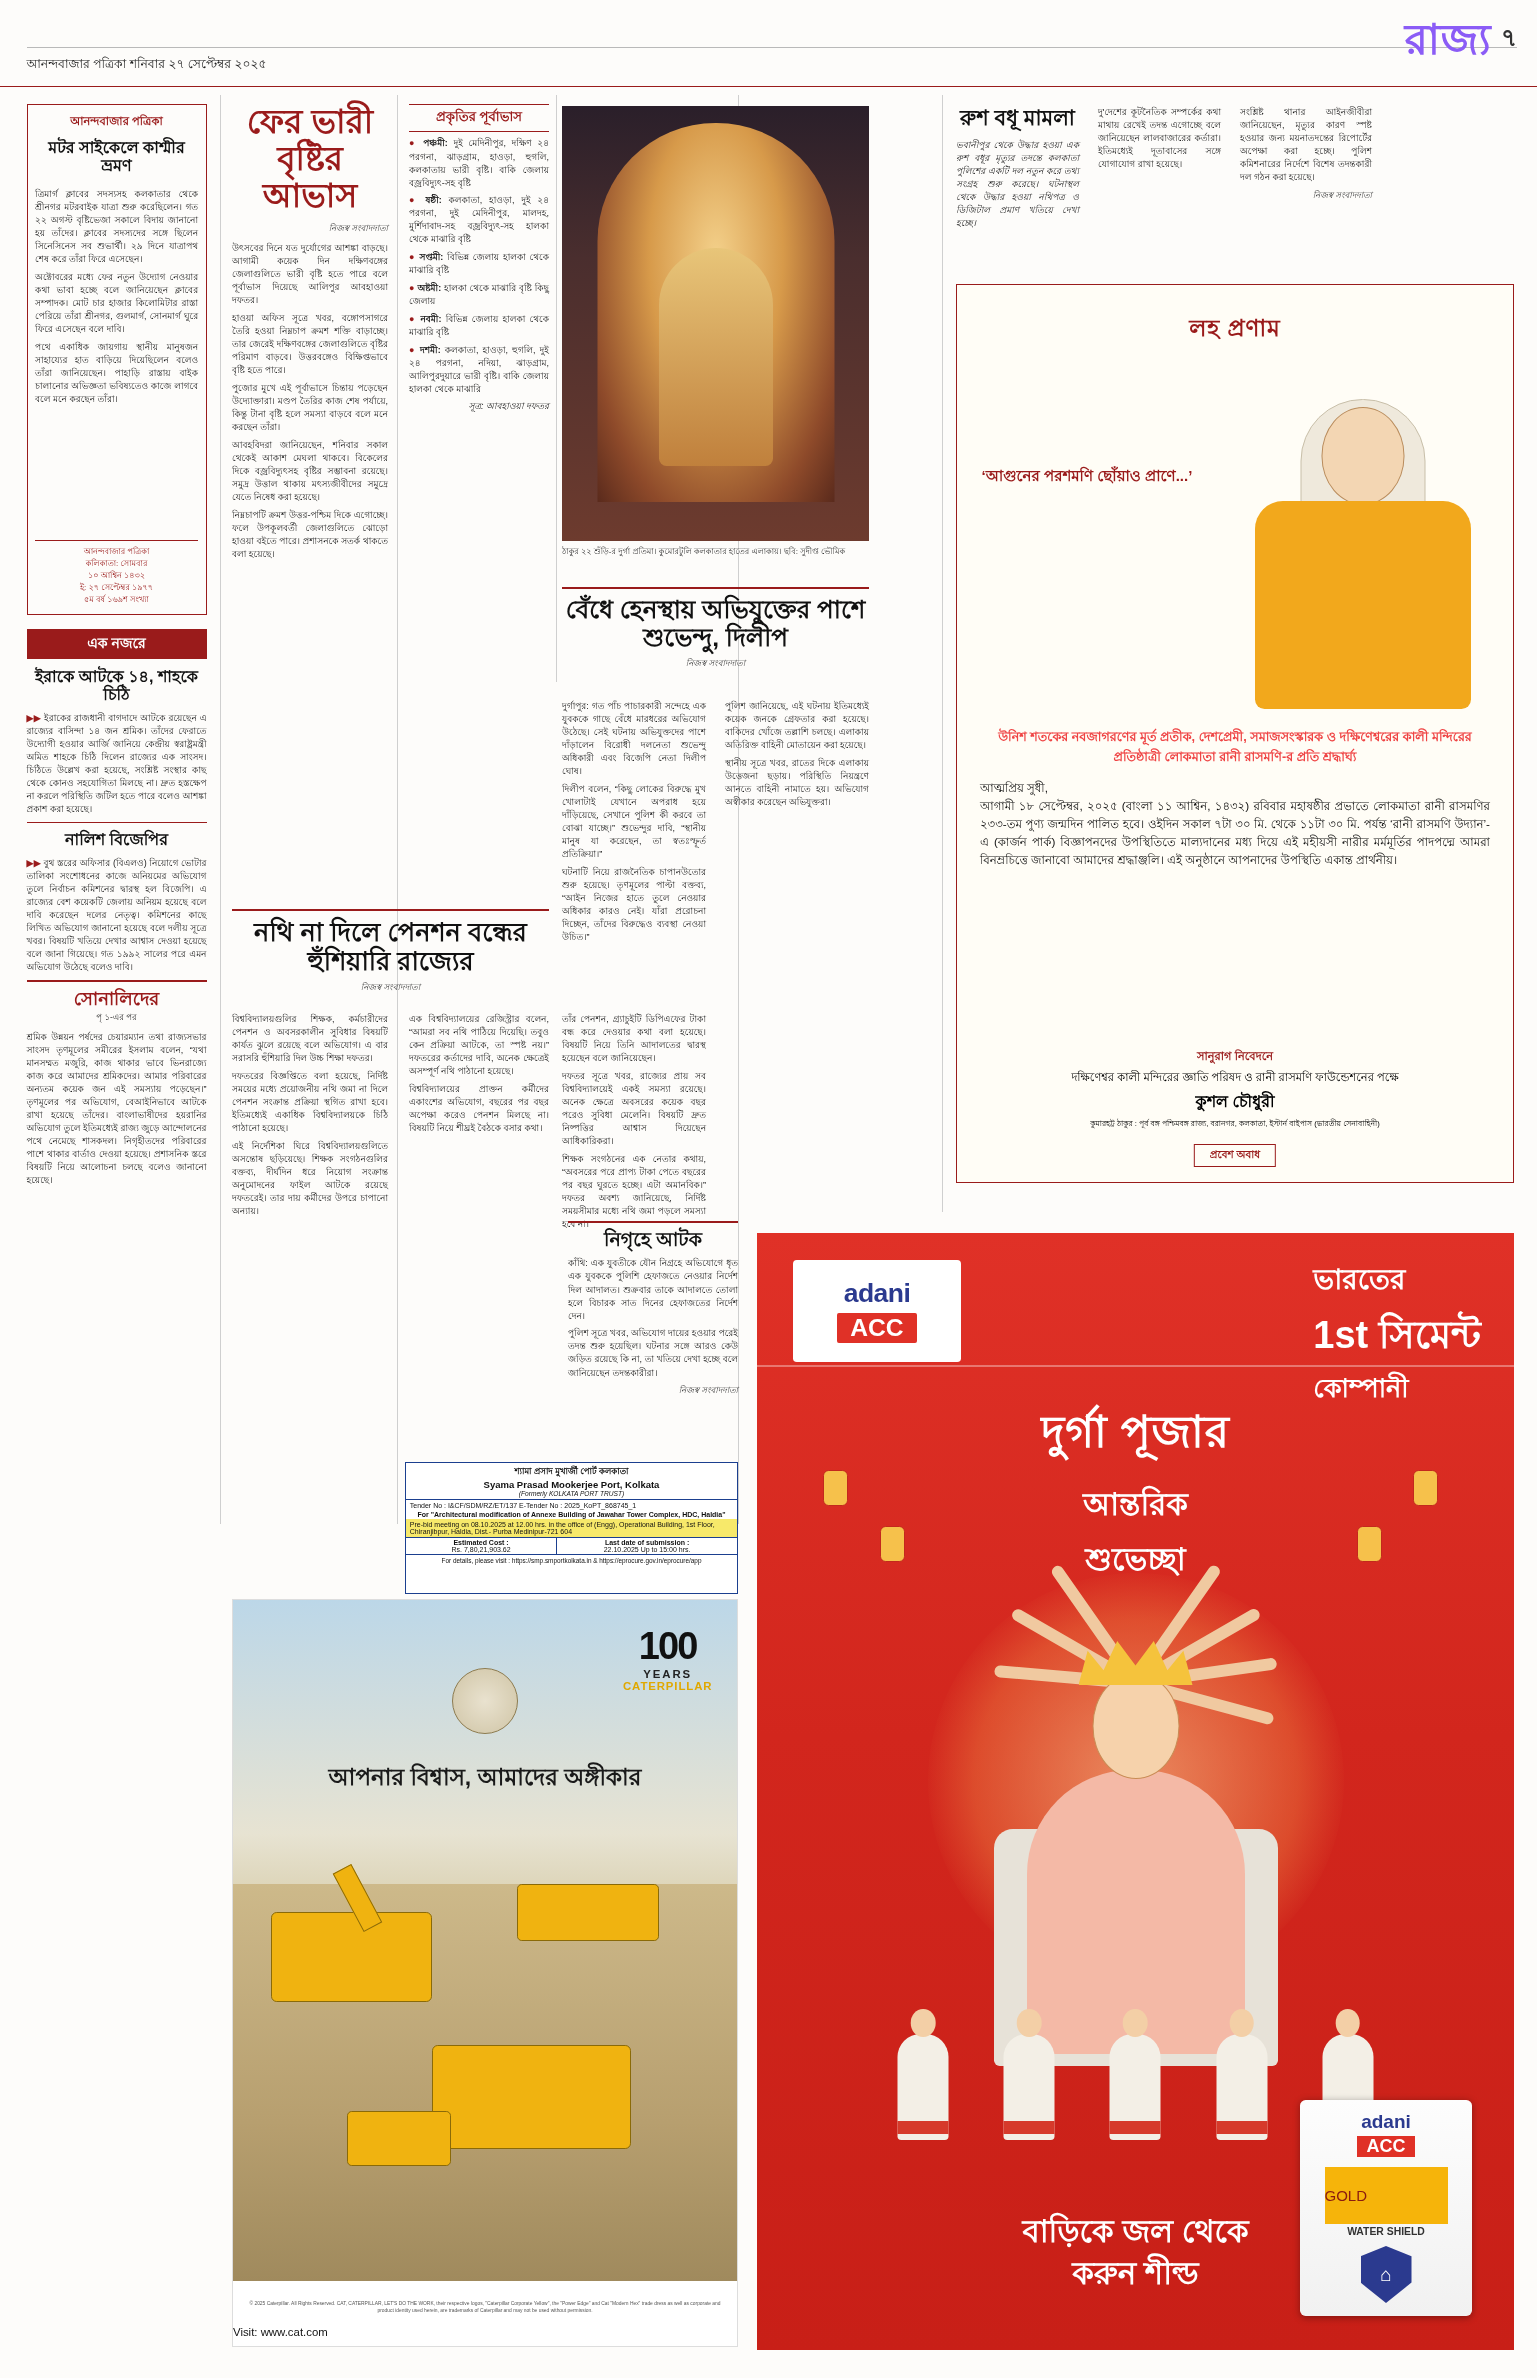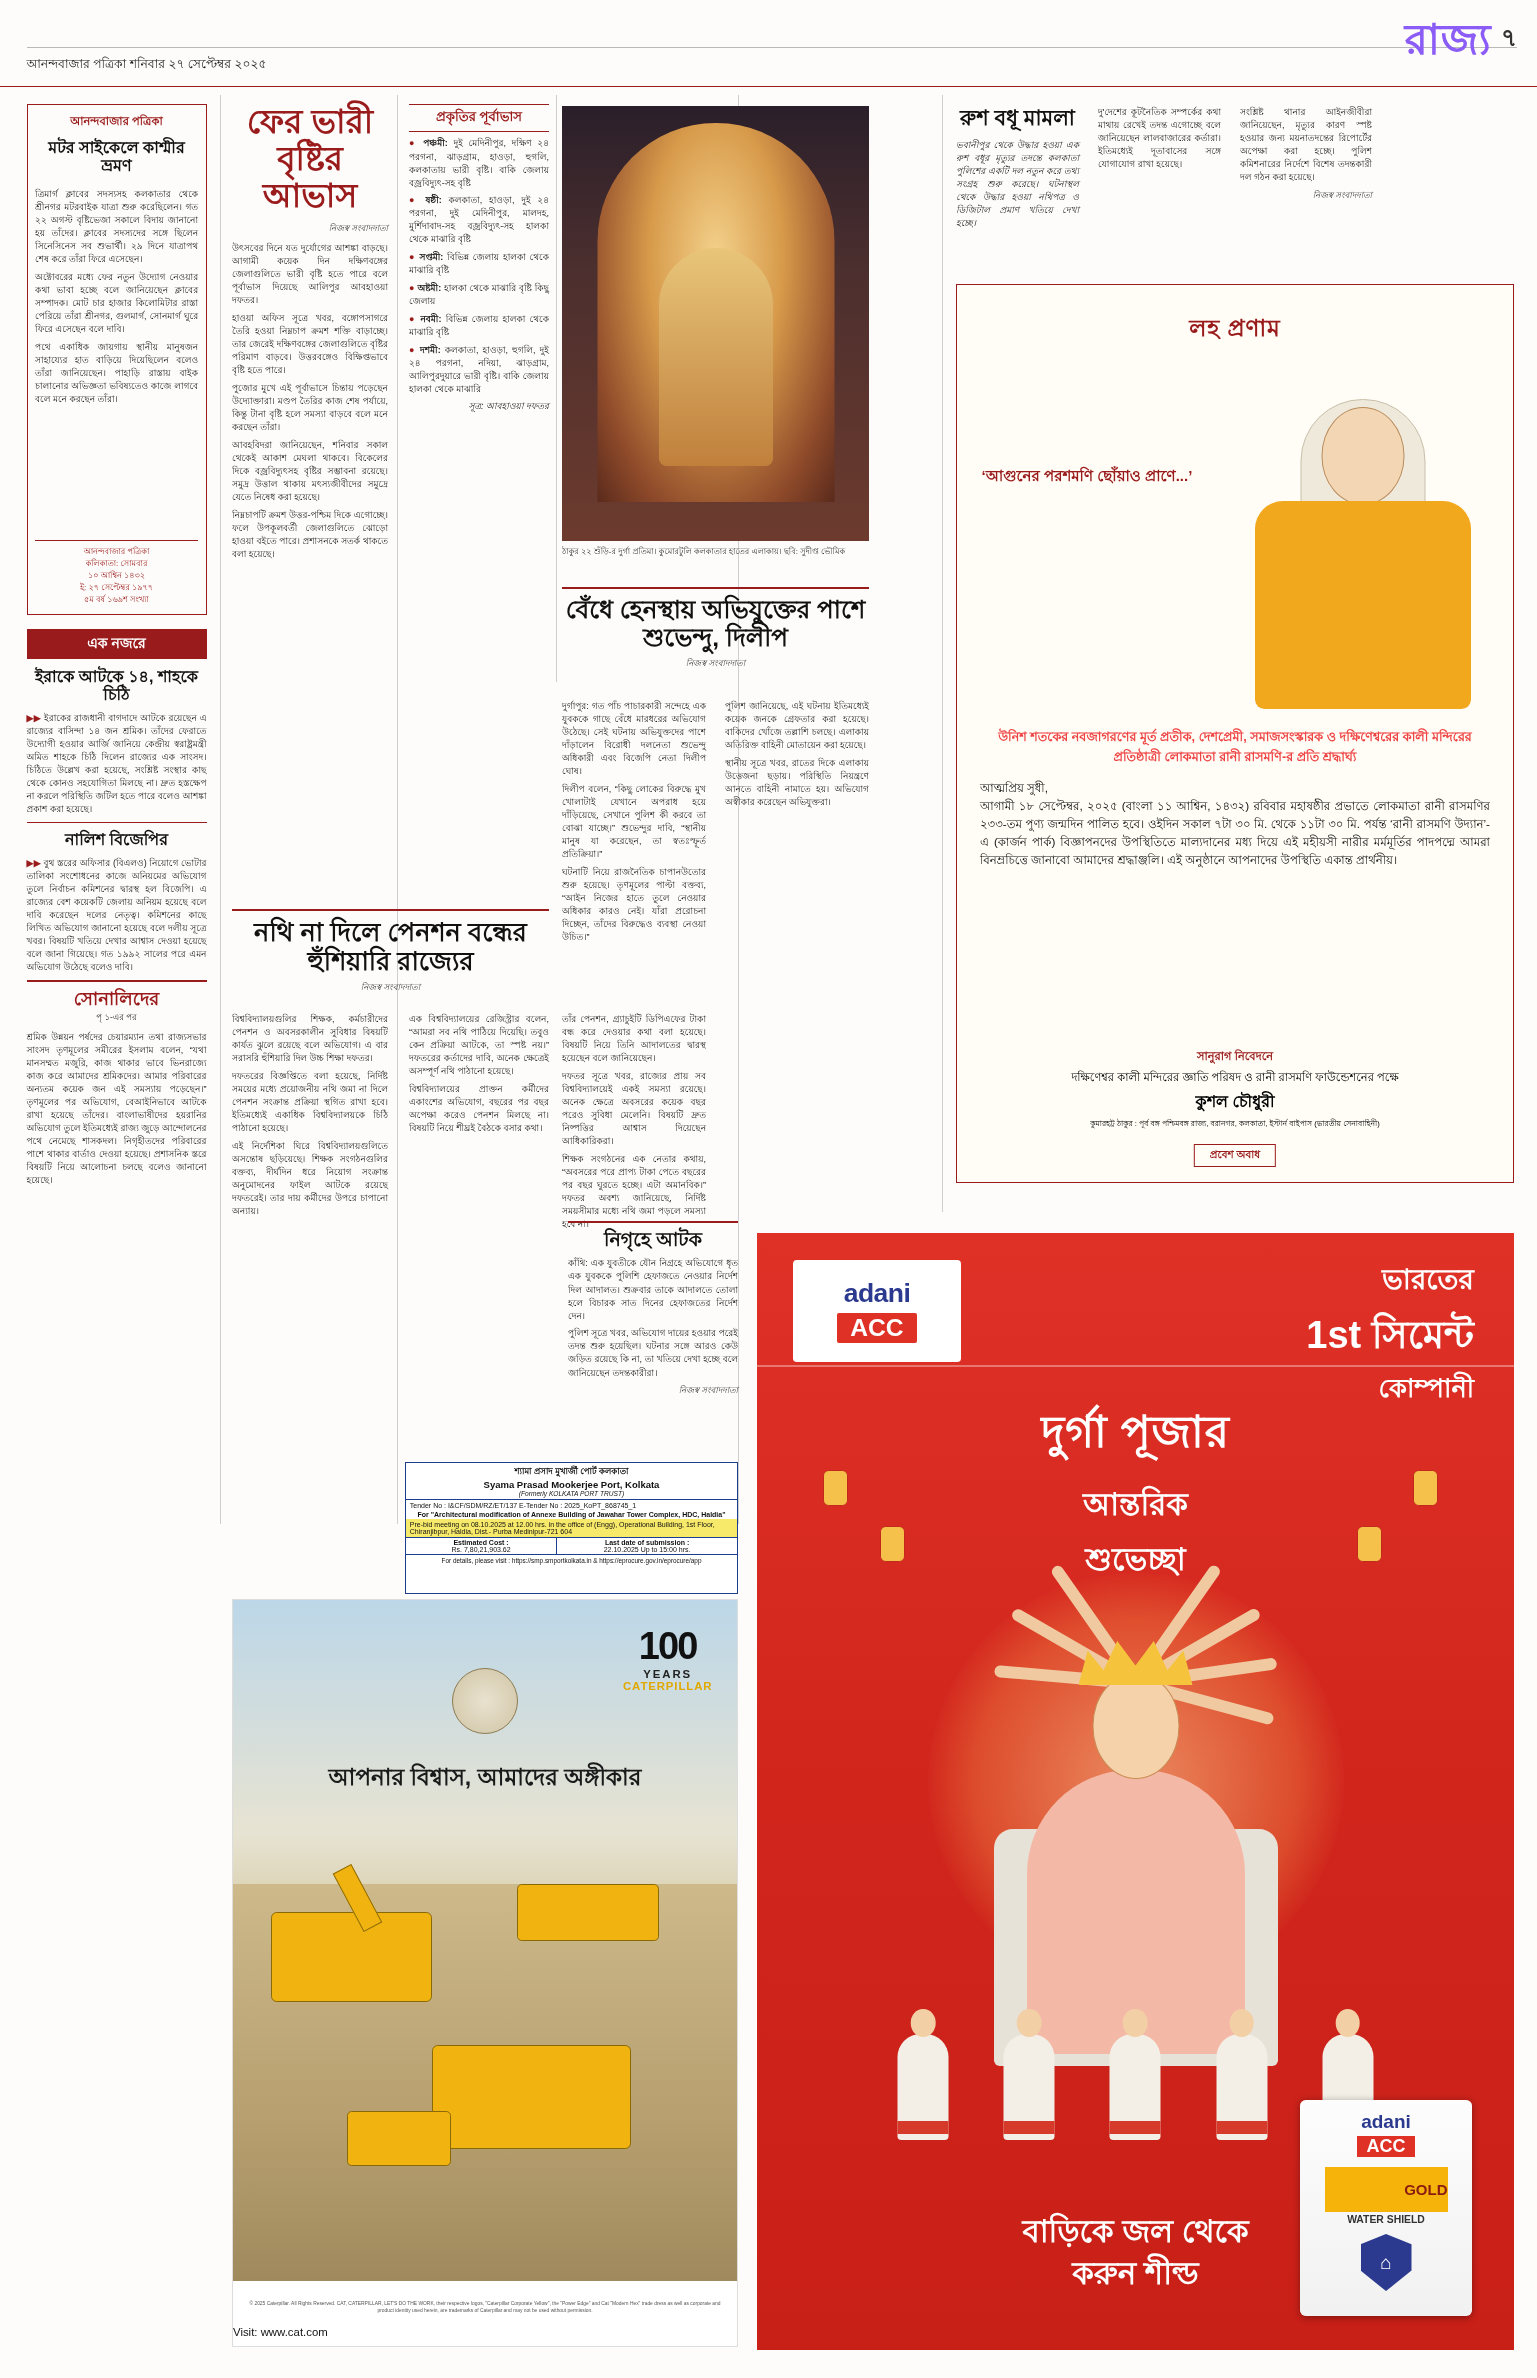--- a/index.html
+++ b/index.html
@@ -76,21 +76,21 @@
     position:absolute; left:36px; top:26.5px; width:168px; height:102px;
     background:#fff; border-radius:3.8px;
     display:flex; flex-direction:column; align-items:center; justify-content:center;
   }
   .adani-logo .a1 { color:#2b3a8f; font-size:26.5px; font-weight:bold; letter-spacing:-0.5px;}
   .adani-logo .a2 {
     background:#e03127; color:#fff; font-size:24.6px; font-weight:bold;
     padding:0.9px 13.2px; margin-top:3.8px; border-radius:1.9px;
   }
   .adani-right {
-    position:absolute; right:40px; top:24.6px; text-align:right; color:#fff;
+    position:absolute; right:33px; top:24.6px; text-align:left; color:#fff;
   }
   .adani-right .l1 { font-size:28px; font-weight:bold; }
   .adani-right .l2 { font-size:38px; font-weight:bold; }
   .adani-right .l3 { font-size:25.6px; font-weight:bold; }
   .adani-head {
     position:absolute; left:0; right:0; top:166px; text-align:center; color:#fff;
   }
   .adani-head .h1 { font-size:44px; font-weight:bold; letter-spacing:0.9px;}
   .adani-head .h2 { font-size:31px; font-weight:bold; margin-top:7.6px;}
   .adani-head .h3 { font-size:31px; font-weight:bold; margin-top:3.8px;}
@@ -100,22 +100,22 @@
   }
   .bag {
     position:absolute; right:42px; bottom:34px; width:172px; height:216px;
     background:linear-gradient(180deg,#fdfdfd 0%,#f1f1f1 100%);
     border-radius:5.7px; box-shadow:0 1.9px 7.6px rgba(0,0,0,.35);
     display:flex; flex-direction:column; align-items:center; padding-top:11.4px;
   }
   .bag .b1 { color:#2b3a8f; font-size:19px; font-weight:bold; }
   .bag .b2 { background:#e03127;color:#fff;font-size:18px;font-weight:bold;padding:0 9.5px;margin-top:2.8px;}
   .bag .b3 {
-    margin-top:9.5px; background:#f6b40a; color:#8a1b10; font-weight:bold;
-    font-size:15px; width:123px; text-align:right; padding:14px 0;
+    margin-top:9.5px; background:#f6b40a; color:#8a1b10; font-weight:normal;
+    font-size:15px; width:123px; text-align:left; padding:20px 0;
   }
   .bag .b4 { font-size:10.4px; color:#333; font-weight:bold; margin-top:1.9px;}
   .bag .shield {
     margin-top:9.5px; width:51px; height:57px; background:#2b3a8f;
     clip-path:polygon(50% 0,100% 18%,100% 64%,50% 100%,0 64%,0 18%);
     display:flex;align-items:center;justify-content:center;color:#fff;font-size:19px;
   }
   
   .durga-art {
     position:absolute; left:85px; top:312px; width:587px; height:587px;

